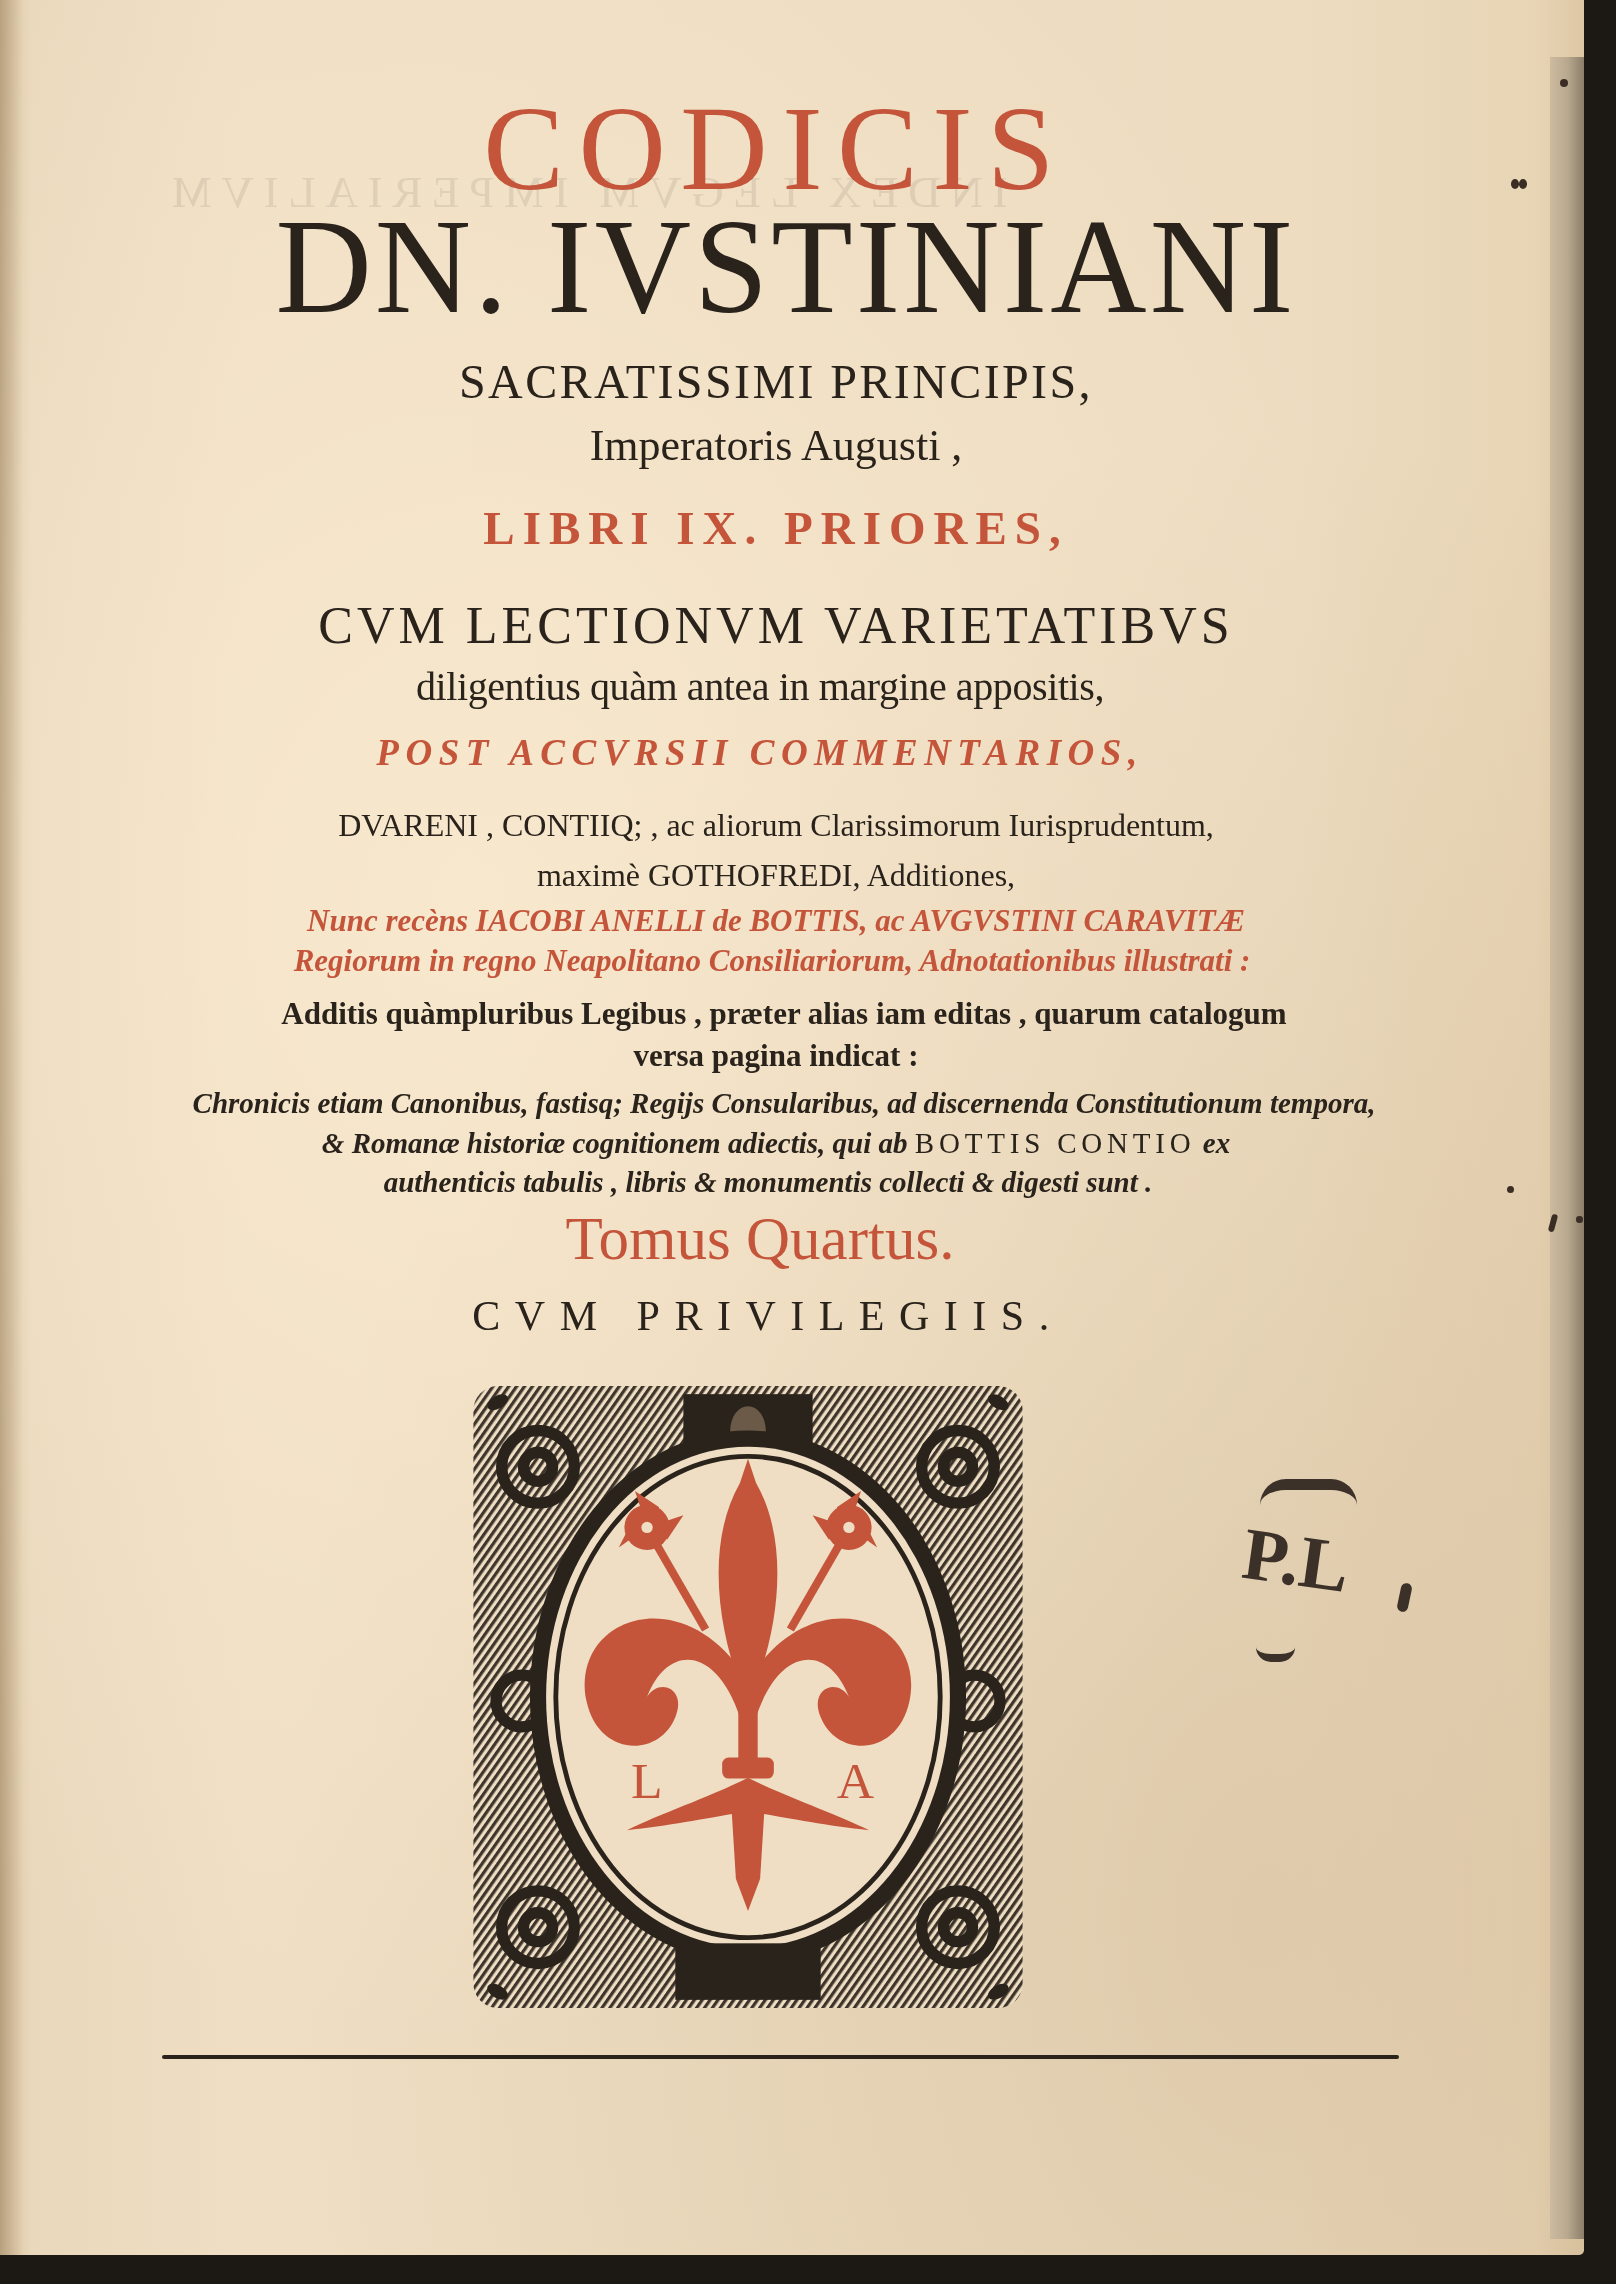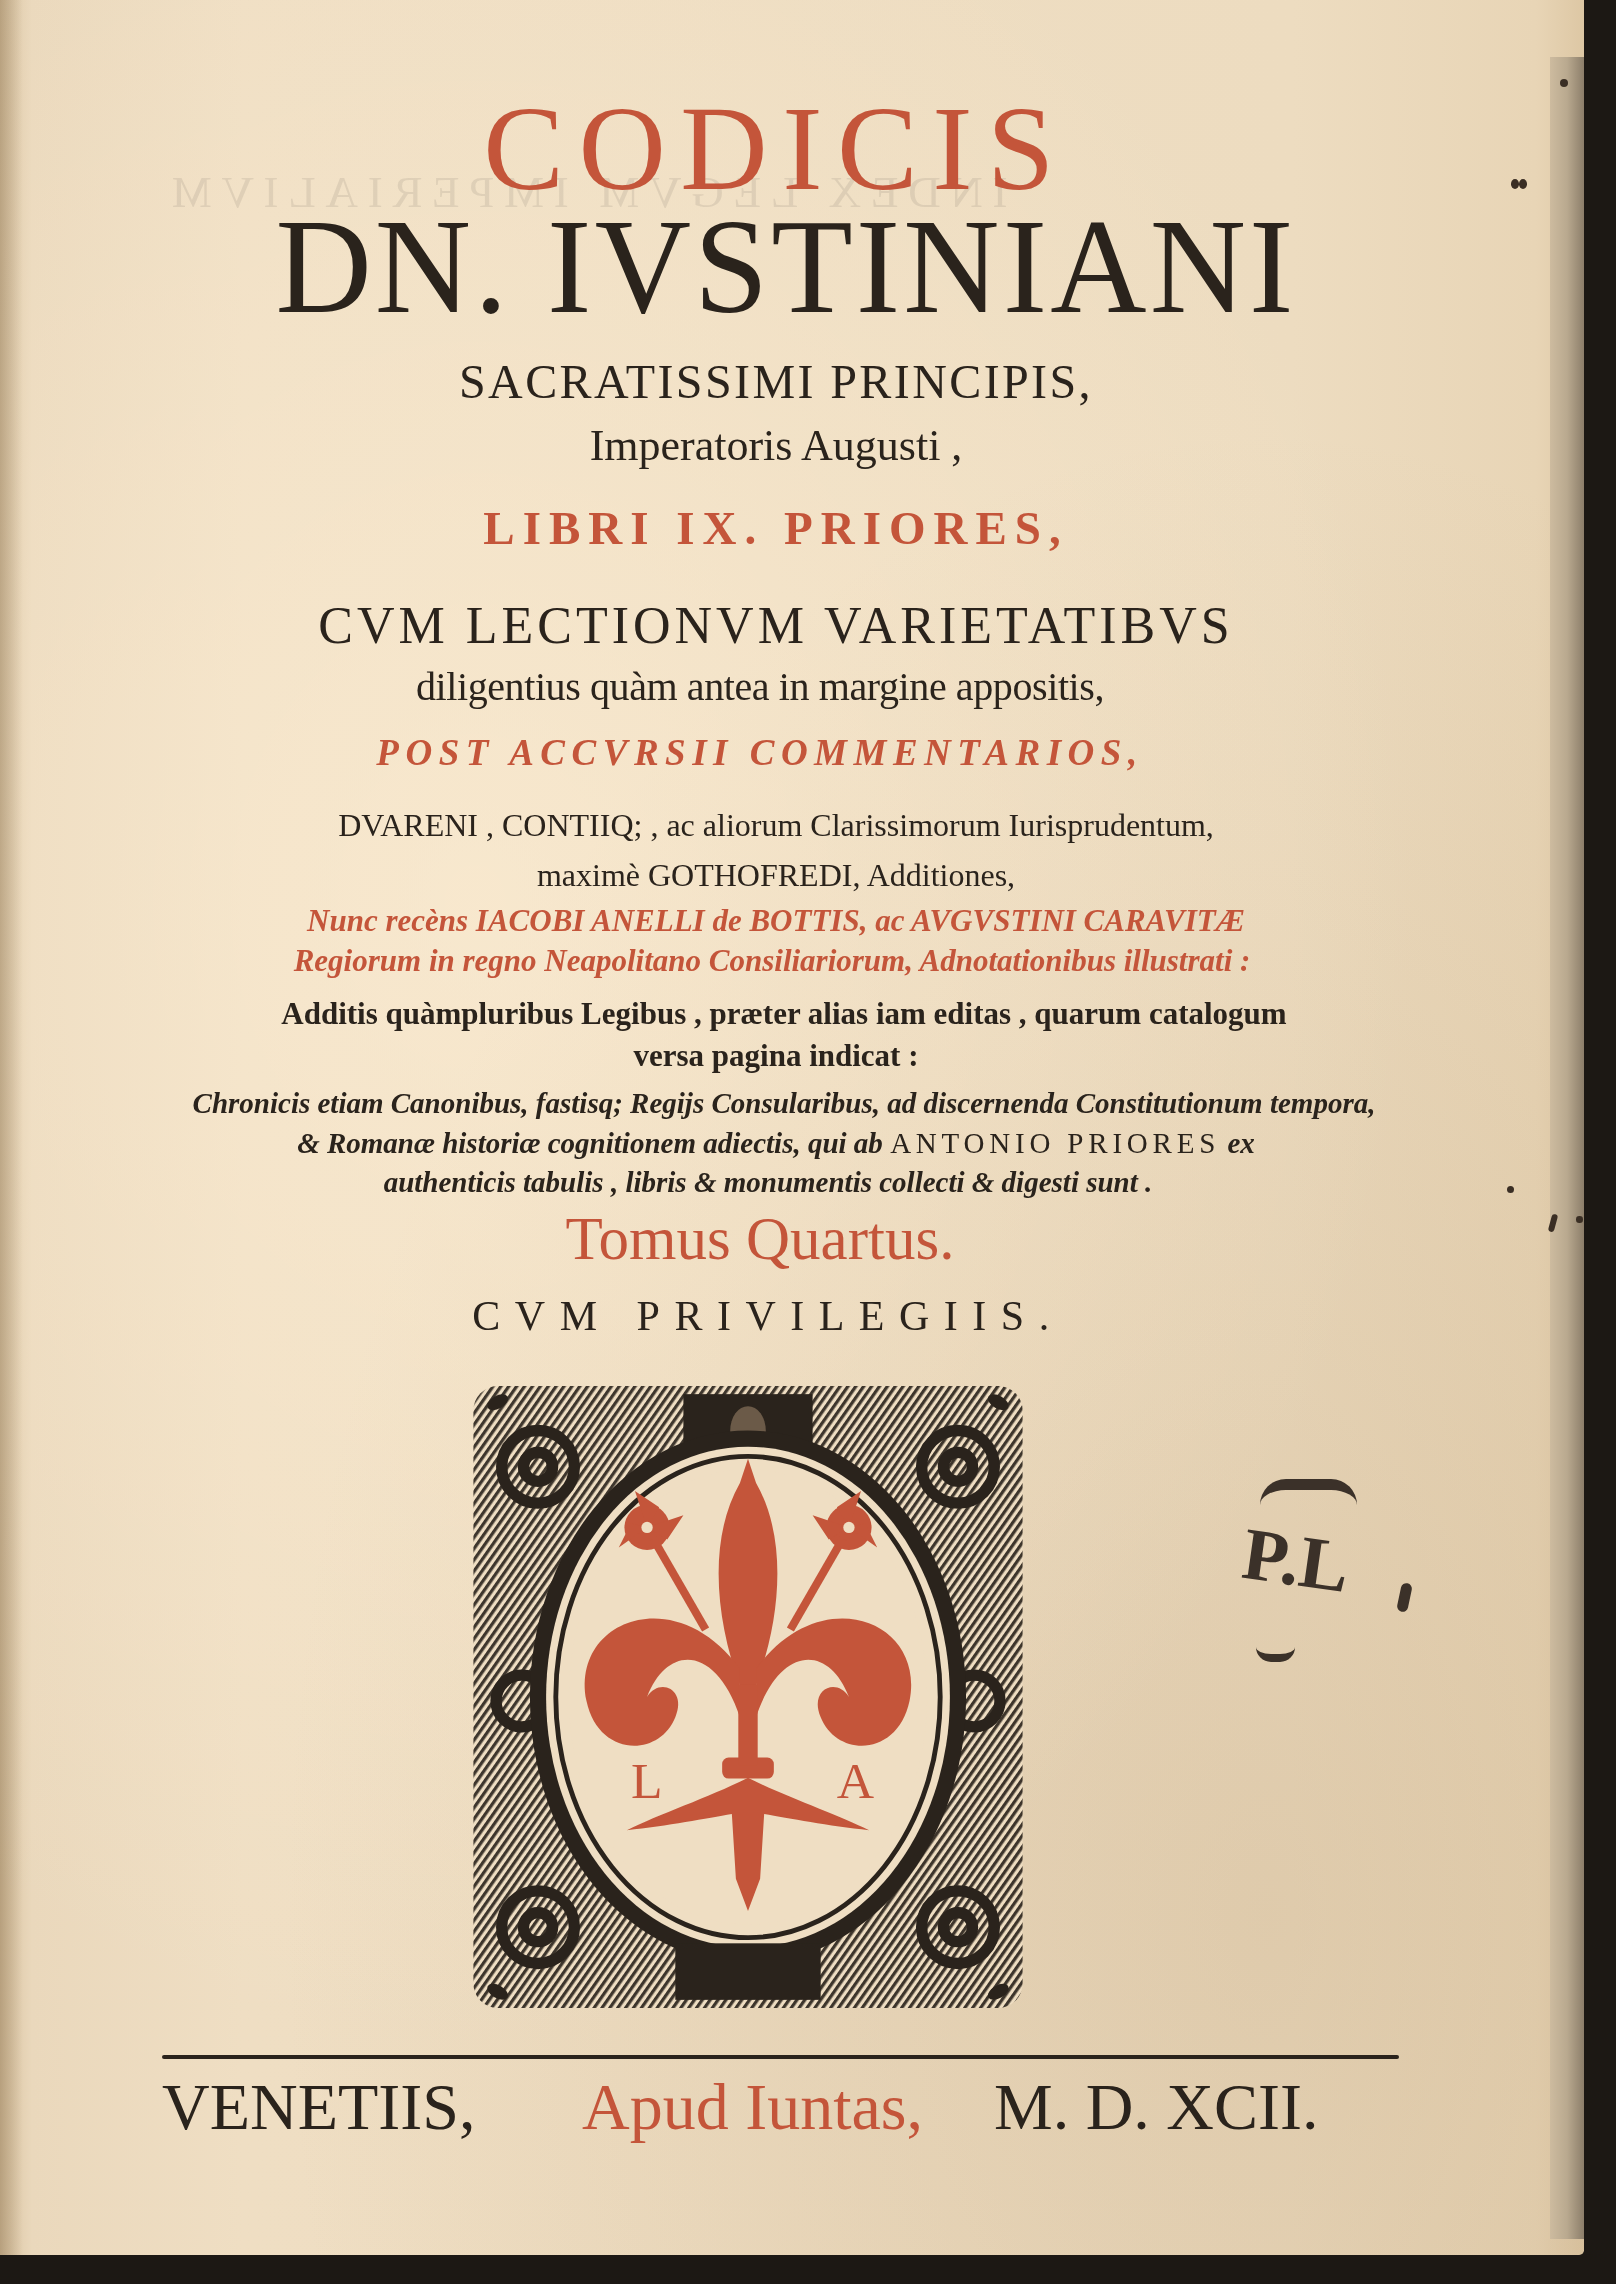--- a/index.html
+++ b/index.html
@@ -96,21 +96,21 @@
   <div class="line black cum-lect">CVM LECTIONVM VARIETATIBVS</div>
   <div class="line black dilig">diligentius quàm antea in margine appositis,</div>
   <div class="line red post">POST ACCVRSII COMMENTARIOS,</div>
   <div class="line black duar">DVARENI , CONTIIQ; , ac aliorum Clarissimorum Iurisprudentum,</div>
   <div class="line black maxim">maximè GOTHOFREDI, Additiones,</div>
   <div class="line red nunc">Nunc recèns IACOBI ANELLI de BOTTIS, ac AVGVSTINI CARAVITÆ</div>
   <div class="line red regi">Regiorum in regno Neapolitano Consiliariorum, Adnotationibus illustrati :</div>
   <div class="line black addit">Additis quàmpluribus Legibus , præter alias iam editas , quarum catalogum</div>
   <div class="line black versa">versa pagina indicat :</div>
   <div class="line black chron">Chronicis etiam Canonibus, fastisq; Regijs Consularibus, ad discernenda Constitutionum tempora,</div>
-  <div class="line black roman"><span>&amp; Romanæ historiæ cognitionem adiectis, qui ab </span><span class="sc">ANTONIO PRIORES</span><span> ex</span></div>
+  <div class="line black roman"><span>&amp; Romanæ historiæ cognitionem adiectis, qui ab </span><span class="sc">BOTTIS CONTIO</span><span> ex</span></div>
   <div class="line black auth">authenticis tabulis , libris &amp; monumentis collecti &amp; digesti sunt .</div>
   <div class="line red tomus">Tomus Quartus.</div>
   <div class="line black priv">CVM PRIVILEGIIS.</div>
 
   <div class="emblem">
     <svg width="566" height="638" viewBox="0 0 700 790">
       <defs>
         <pattern id="hatch" width="8" height="8" patternUnits="userSpaceOnUse" patternTransform="rotate(35)">
           <rect width="8" height="8" fill="#efdec3"></rect>
           <rect width="4" height="8" fill="#2a231c"></rect>
@@ -174,25 +174,20 @@
       <circle cx="475" cy="185" r="7" fill="#efdec3"></circle>
 
       <text x="205" y="520" font-family="Liberation Serif, serif" font-size="64" fill="#c4553a">L</text>
       <text x="460" y="520" font-family="Liberation Serif, serif" font-size="64" fill="#c4553a">A</text>
 
       <rect x="260" y="700" width="180" height="70" fill="#2a231c"></rect>
     </svg>
   </div>
 
   <div class="rule"></div>
-  <div class="imprint">
-    <span class="black" style="left:0px;">VENETIIS,</span>
-    <span class="red" style="left:420px;">Apud Iuntas,</span>
-    <span class="black" style="left:832px;">M. D. XCII.</span>
-  </div>
 
   <div class="stamp">
     <div class="arc-top"></div>
     <div class="txt">P.L</div>
     <div class="tick"></div>
     <div class="arc-bot"></div>
   </div>
 
   <div class="spot" style="left:1560px;top:79px;width:8px;height:8px;"></div>
   <div class="spot" style="left:1511px;top:179px;width:8px;height:9.7px;"></div>

